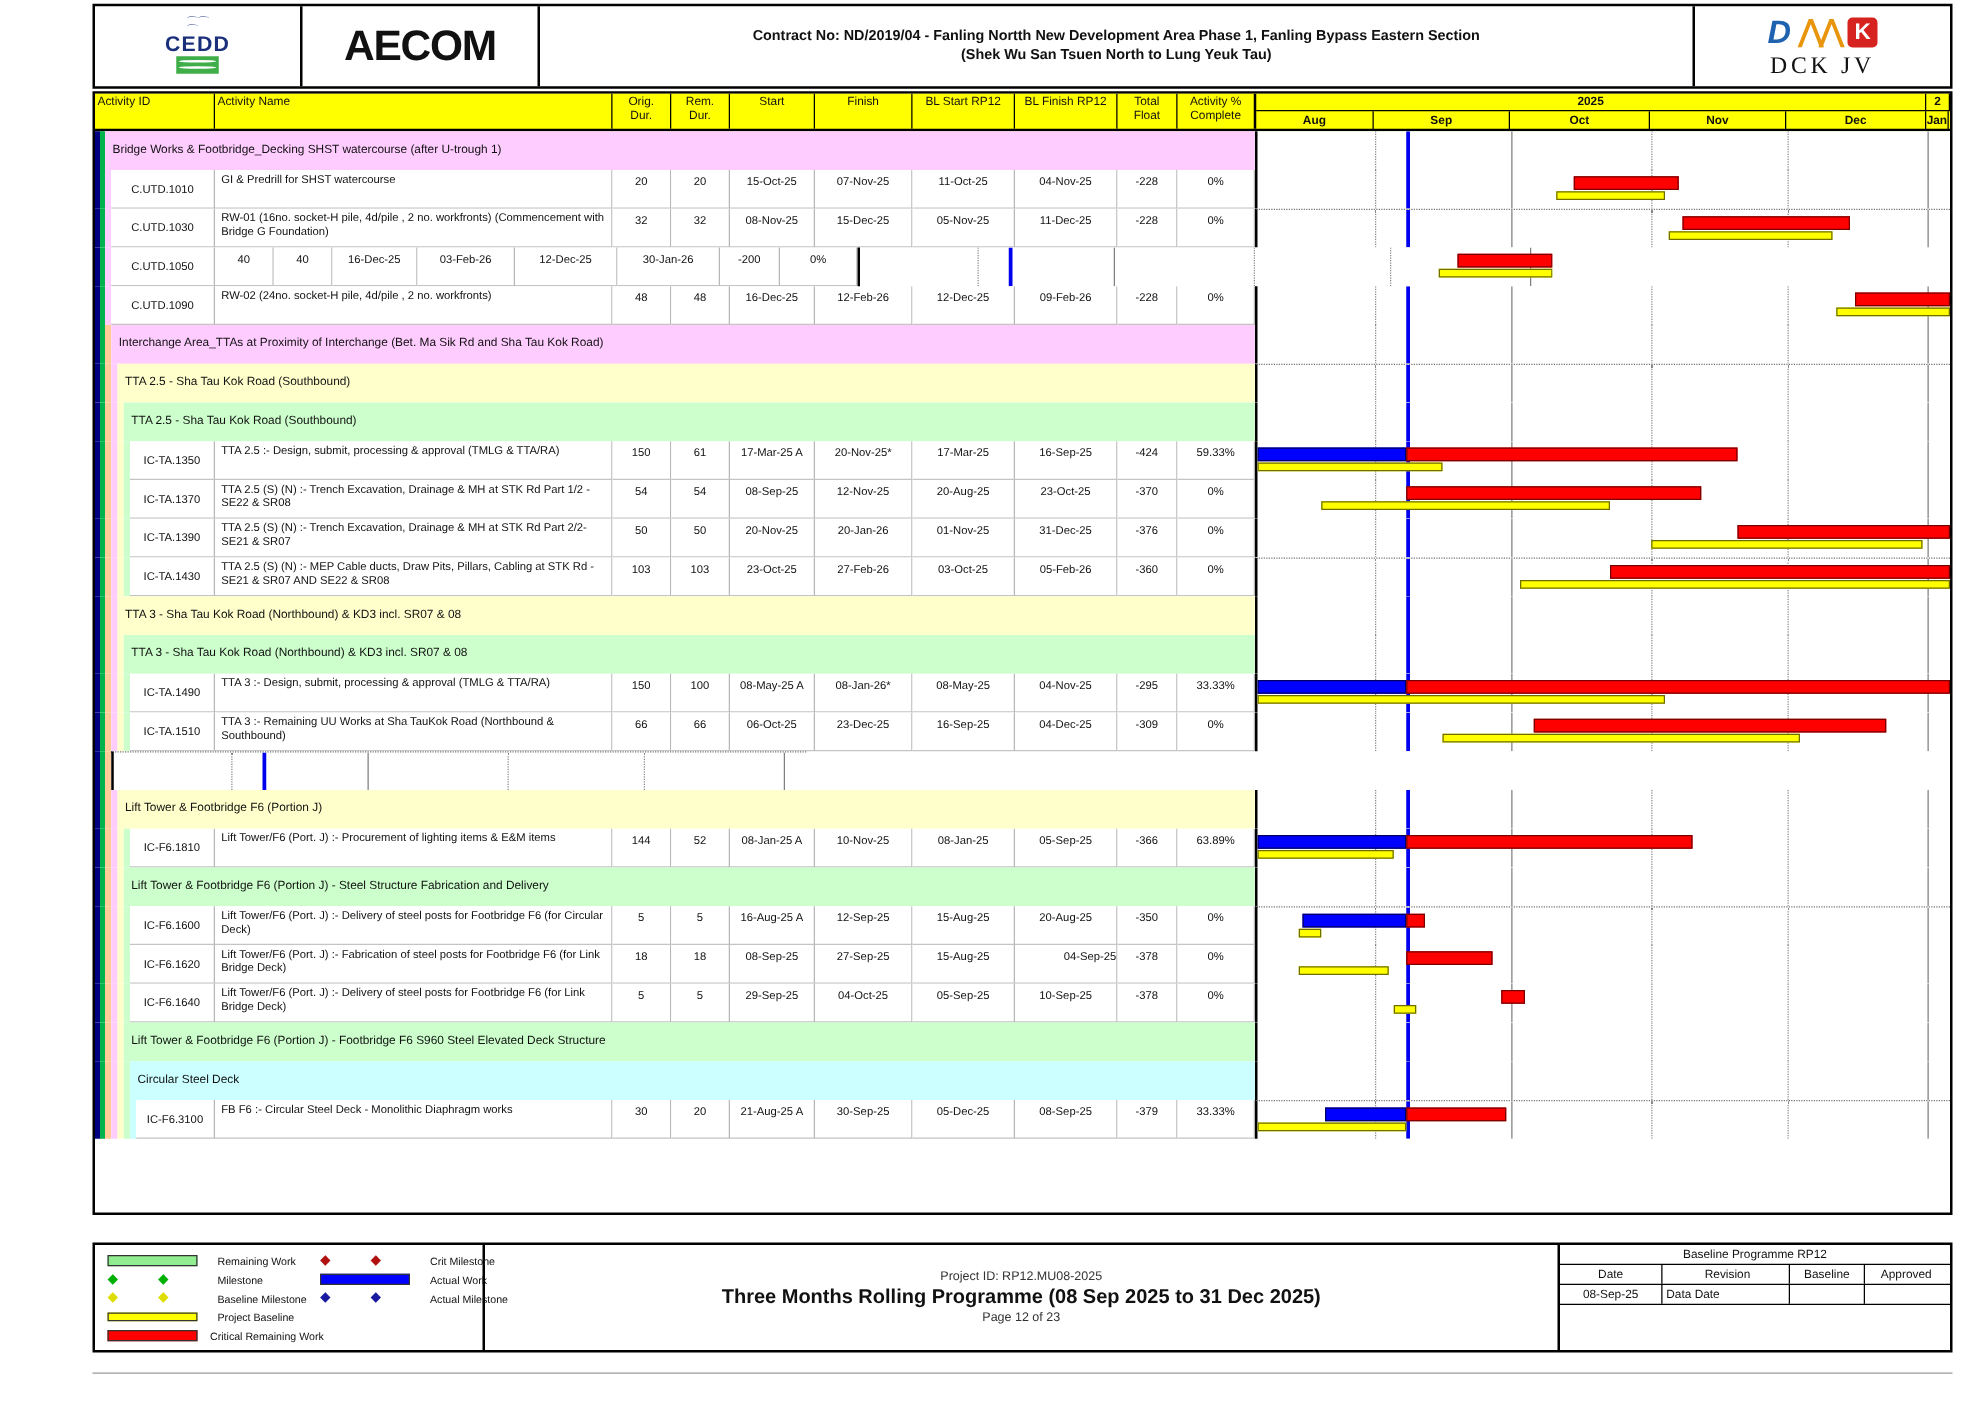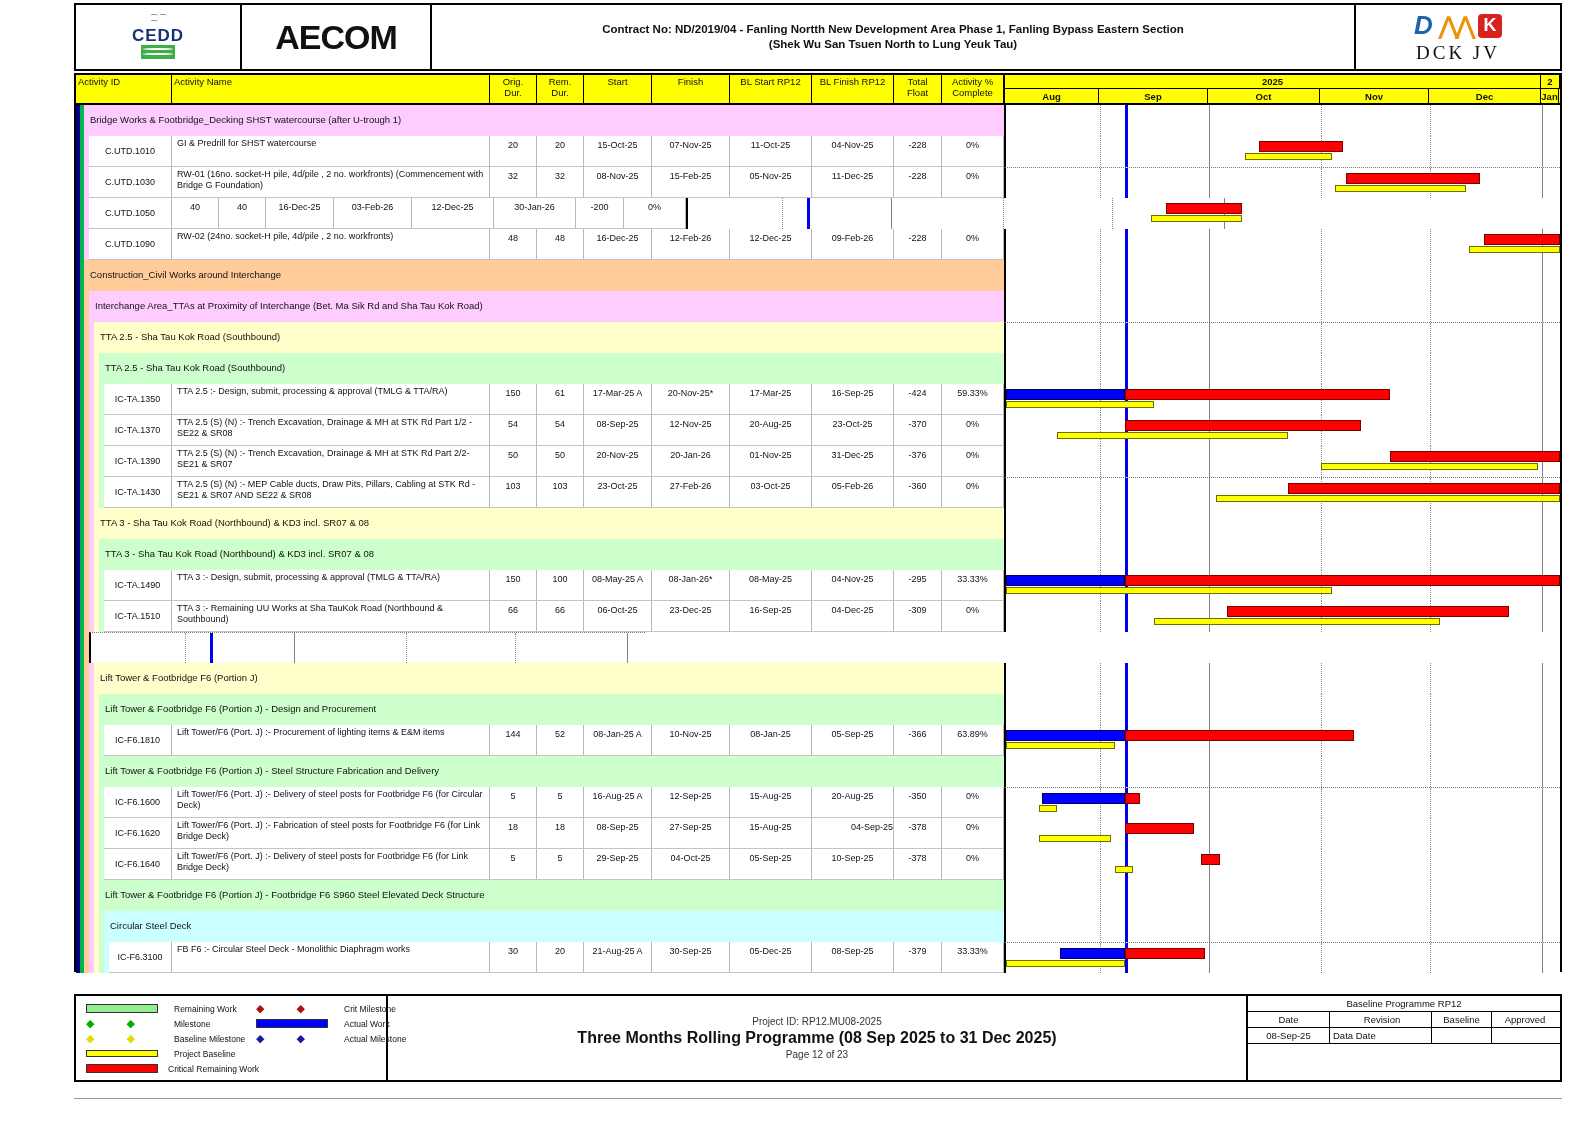--- a/index.html
+++ b/index.html
@@ -191,21 +191,21 @@
         </div>
         <div class="row">
           <div class="gutter" style="background: rgb(0, 0, 128);"></div>
           <div class="gutter" style="background: rgb(0, 179, 77);"></div>
           <div class="stripe" style="background: rgb(255, 204, 255);"></div>
           <div class="cell id" style="width: 83px;">C.UTD.1030</div>
           <div class="cell txt" style="width: 318px;">RW-01 (16no. socket-H pile, 4d/pile , 2 no. workfronts) (Commencement with Bridge G Foundation)</div>
           <div class="cell mid" style="width: 47px;">32</div>
           <div class="cell mid" style="width: 47px;">32</div>
           <div class="cell mid" style="width: 68px;">08-Nov-25</div>
-          <div class="cell mid" style="width: 78px;">15-Feb-25</div>
+          <div class="cell mid" style="width: 78px;">15-Dec-25</div>
           <div class="cell mid" style="width: 82px;">05-Nov-25</div>
           <div class="cell mid" style="width: 82px;">11-Dec-25</div>
           <div class="cell mid" style="width: 48px;">-228</div>
           <div class="cell mid" style="width: 62px;">0%</div>
           <div class="gantt-cell dot-top">
             <div class="gline dotted" style="left: 94.12px;"></div>
             <div class="gline solid" style="left: 202.72px;"></div>
             <div class="gline dotted" style="left: 314.94px;"></div>
             <div class="gline dotted" style="left: 423.54px;"></div>
             <div class="gline solid" style="left: 535.76px;"></div>
@@ -254,33 +254,20 @@
           <div class="cell mid" style="width: 62px;">0%</div>
           <div class="gantt-cell">
             <div class="gline dotted" style="left: 94.12px;"></div>
             <div class="gline solid" style="left: 202.72px;"></div>
             <div class="gline dotted" style="left: 314.94px;"></div>
             <div class="gline dotted" style="left: 423.54px;"></div>
             <div class="gline solid" style="left: 535.76px;"></div>
             <div class="ddline" style="left: 119.46px;"></div>
             <div class="bar red" style="left: 477.84px; width: 76.16px;"></div>
             <div class="bar yellow" style="left: 463.36px; width: 90.64px;"></div>
-          </div>
-        </div>
-        <div class="row">
-          <div class="gutter" style="background: rgb(0, 0, 128);"></div>
-          <div class="gutter" style="background: rgb(0, 179, 77);"></div>
-          <div class="band-cell" style="width: 920px; background: rgb(255, 204, 153); padding-left: 6px;">Construction_Civil Works around Interchange</div>
-          <div class="gantt-cell">
-            <div class="gline dotted" style="left: 94.12px;"></div>
-            <div class="gline solid" style="left: 202.72px;"></div>
-            <div class="gline dotted" style="left: 314.94px;"></div>
-            <div class="gline dotted" style="left: 423.54px;"></div>
-            <div class="gline solid" style="left: 535.76px;"></div>
-            <div class="ddline" style="left: 119.46px;"></div>
           </div>
         </div>
         <div class="row">
           <div class="gutter" style="background: rgb(0, 0, 128);"></div>
           <div class="gutter" style="background: rgb(0, 179, 77);"></div>
           <div class="stripe" style="background: rgb(255, 204, 153);"></div>
           <div class="band-cell" style="width: 915px; background: rgb(255, 204, 255); padding-left: 6px;">Interchange Area_TTAs at Proximity of Interchange (Bet. Ma Sik Rd and Sha Tau Kok Road)</div>
           <div class="gantt-cell">
             <div class="gline dotted" style="left: 94.12px;"></div>
             <div class="gline solid" style="left: 202.72px;"></div>
@@ -534,36 +521,20 @@
             <div class="gline solid" style="left: 535.76px;"></div>
             <div class="ddline" style="left: 119.46px;"></div>
           </div>
         </div>
         <div class="row">
           <div class="gutter" style="background: rgb(0, 0, 128);"></div>
           <div class="gutter" style="background: rgb(0, 179, 77);"></div>
           <div class="stripe" style="background: rgb(255, 204, 153);"></div>
           <div class="stripe" style="background: rgb(255, 204, 255);"></div>
           <div class="band-cell" style="width: 910px; background: rgb(255, 255, 204); padding-left: 6px;">Lift Tower &amp; Footbridge F6 (Portion J)</div>
-          <div class="gantt-cell">
-            <div class="gline dotted" style="left: 94.12px;"></div>
-            <div class="gline solid" style="left: 202.72px;"></div>
-            <div class="gline dotted" style="left: 314.94px;"></div>
-            <div class="gline dotted" style="left: 423.54px;"></div>
-            <div class="gline solid" style="left: 535.76px;"></div>
-            <div class="ddline" style="left: 119.46px;"></div>
-          </div>
-        </div>
-        <div class="row">
-          <div class="gutter" style="background: rgb(0, 0, 128);"></div>
-          <div class="gutter" style="background: rgb(0, 179, 77);"></div>
-          <div class="stripe" style="background: rgb(255, 204, 153);"></div>
-          <div class="stripe" style="background: rgb(255, 204, 255);"></div>
-          <div class="stripe" style="background: rgb(255, 255, 204);"></div>
-          <div class="band-cell" style="width: 905px; background: rgb(204, 255, 204); padding-left: 6px;">Lift Tower &amp; Footbridge F6 (Portion J) - Design and Procurement</div>
           <div class="gantt-cell">
             <div class="gline dotted" style="left: 94.12px;"></div>
             <div class="gline solid" style="left: 202.72px;"></div>
             <div class="gline dotted" style="left: 314.94px;"></div>
             <div class="gline dotted" style="left: 423.54px;"></div>
             <div class="gline solid" style="left: 535.76px;"></div>
             <div class="ddline" style="left: 119.46px;"></div>
           </div>
         </div>
         <div class="row">

